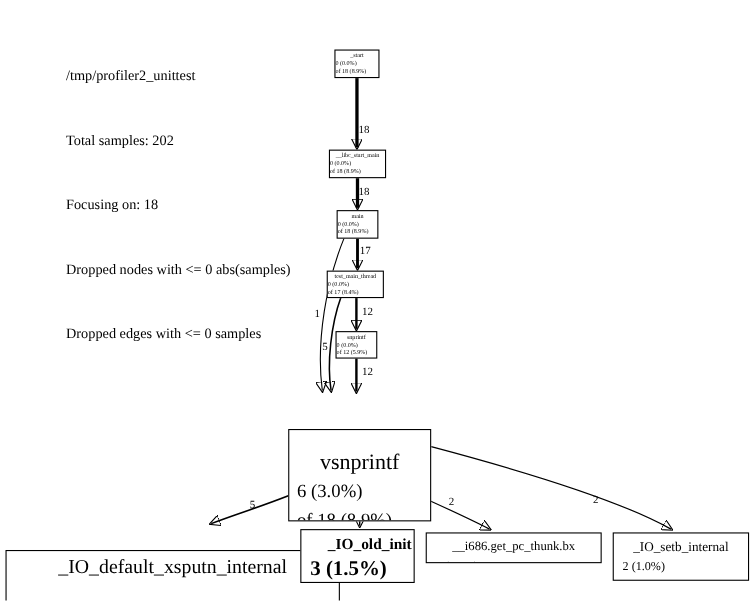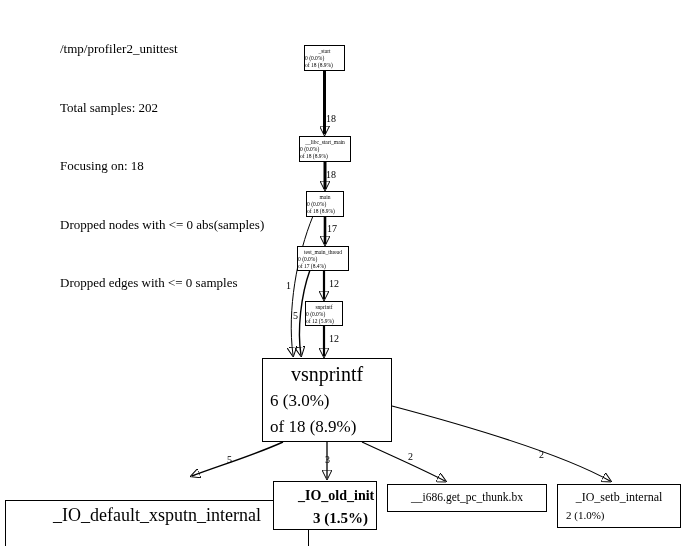--- a/index.html
+++ b/index.html
@@ -3,44 +3,44 @@
 <meta charset="utf-8">
 <style>
   * { margin:0; padding:0; box-sizing:border-box; }
   html,body { background:#ffffff; }
   body {
     width:686px; height:546px; position:relative; overflow:hidden;
     font-family:"Liberation Serif","DejaVu Serif",serif; color:#000;
   }
   .page { position:absolute; left:0; top:0; width:686px; height:546px; }
 
-  .header { position:absolute; left:60px; top:0; font-size:13px; line-height:19.5px; white-space:pre; }
+  .header { position:absolute; left:60px; top:20px; font-size:13px; line-height:19.5px; white-space:pre; }
 
   svg.edges { position:absolute; left:0; top:0; width:686px; height:546px; }
   svg.edges path { fill:none; stroke:#000; }
 
   .node { position:absolute; border:1px solid #000; background:#fff; overflow:hidden; }
   .node .nm  { text-align:center; white-space:nowrap; }
   .node .val {  white-space:nowrap; }
 
   .node-tiny { padding-top:2px; }
   .node-tiny .nm  { font-size:5.5px; line-height:7px; }
   .node-tiny .val { font-size:5.5px; line-height:7px; padding-right:3px; }
 
-  .node-vsnprintf { padding:2px 7px; }
+  .node-vsnprintf { padding:16px 7px;margin-top:32px; }
   .node-vsnprintf .nm  { font-size:20px; line-height:27px; }
   .node-vsnprintf .val { font-size:17px; line-height:26px; }
 
   .node-xsputn { padding:1px 6px; }
   .node-xsputn .nm  { font-size:18px; line-height:27px; text-align:center; }
   .node-xsputn .val { font-size:16px; line-height:23px; }
 
   .node-oldinit { padding:2px 8px; font-weight:bold; }
   .node-oldinit .nm  { font-size:14px; line-height:24px;margin-left:16px; }
-  .node-oldinit .val { font-size:15px; line-height:20px; text-align:right; }
+  .node-oldinit .val { font-size:19px; line-height:20px; text-align:left; }
 
   .node-thunk { padding:3px 8px; }
   .node-thunk .nm  { font-size:11.5px; line-height:19px; }
   .node-thunk .val { font-size:11px; line-height:17px; }
 
   .node-setb { padding:3px 8px; }
   .node-setb .nm  { font-size:12px; line-height:19px; }
   .node-setb .val { font-size:11px; line-height:17px; }
 
   .edge-label { position:absolute; font-size:10px; line-height:11px; }

